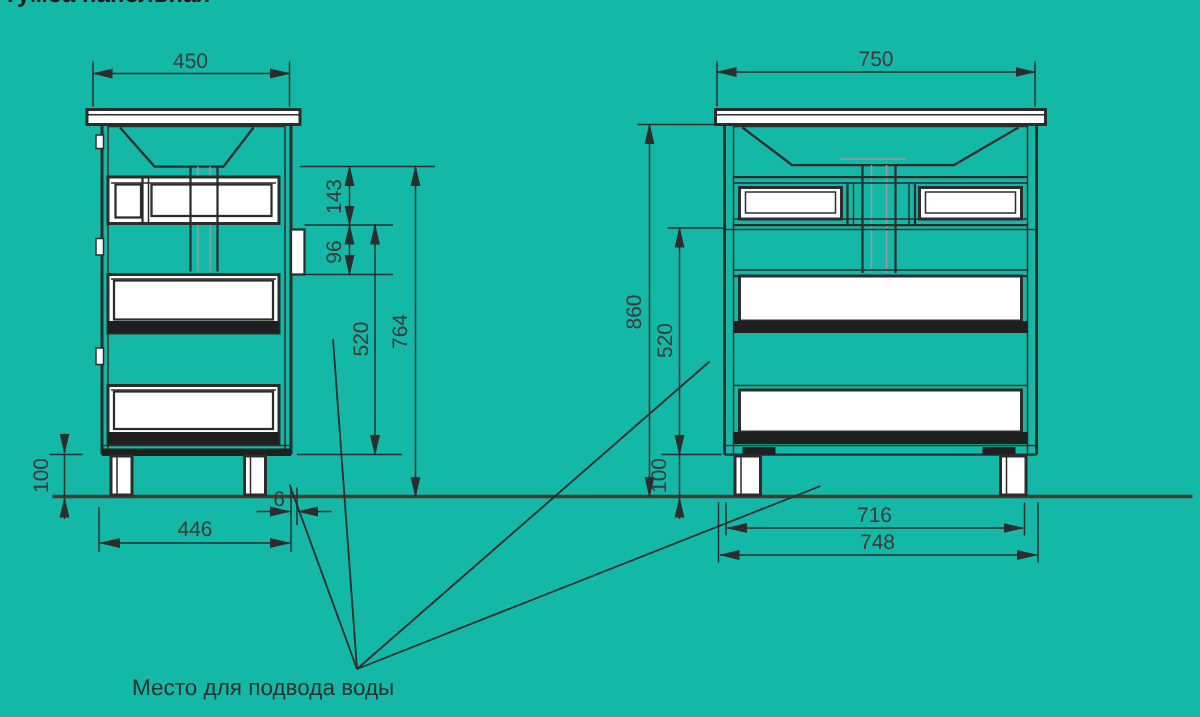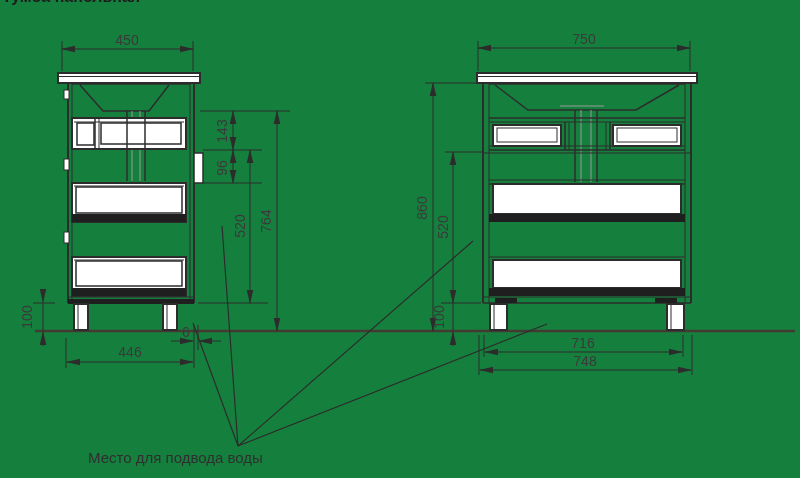--- a/index.html
+++ b/index.html
@@ -1,16 +1,16 @@
 <!DOCTYPE html>
 <html><head>
 <meta charset="utf-8">
 <style>
   html,body{margin:0;padding:0;background:#ffffff;}
-  .stage{position:relative;width:800px;height:478px;background:#15803d;overflow:hidden;
+  .stage{position:relative;width:800px;height:478px;background:#14b8a6;overflow:hidden;
          font-family:"Liberation Sans", sans-serif;}
   .title-clip{position:absolute;top:0;left:2px;height:6px;overflow:hidden;}
   .title-clip .t{margin-top:-12px;font-size:16px;font-weight:bold;color:#1c1c1c;
                  font-family:"Liberation Sans", sans-serif;white-space:nowrap;}
   svg{position:absolute;top:0;left:0;}
   svg text{font-family:"Liberation Sans", sans-serif;fill:#3a3a3a;}
   .dim{font-size:14px;}
   .cap{font-size:15px;fill:#2f2f2f;}
   .ln{stroke:#2c2c2c;fill:none;}
   .w15{stroke-width:1.5;}

